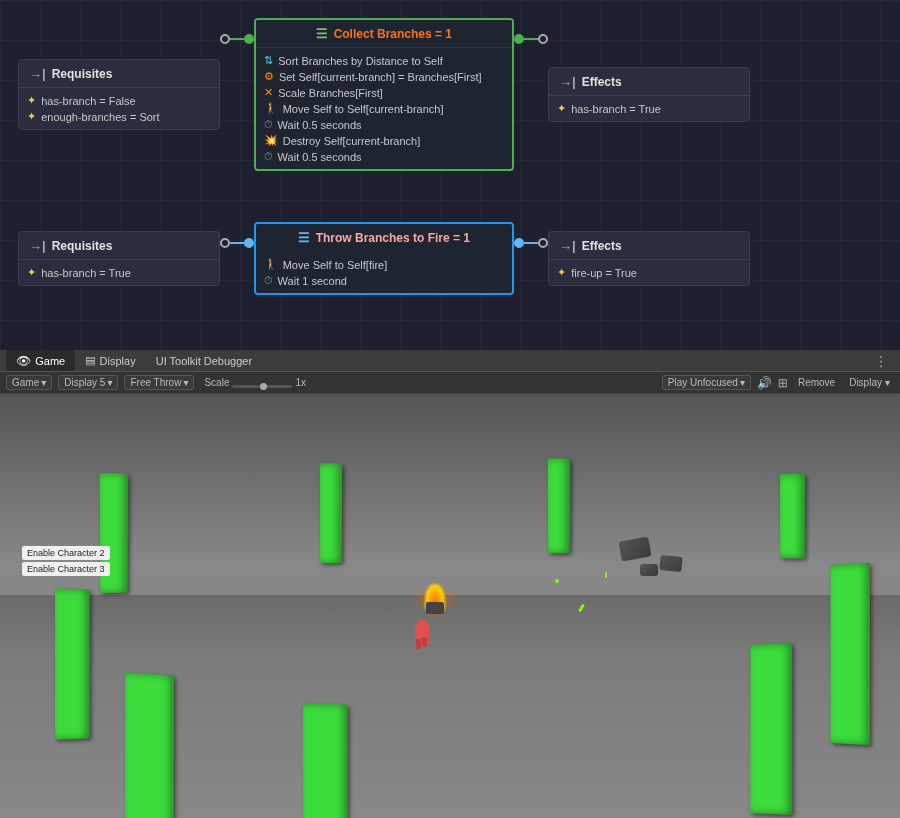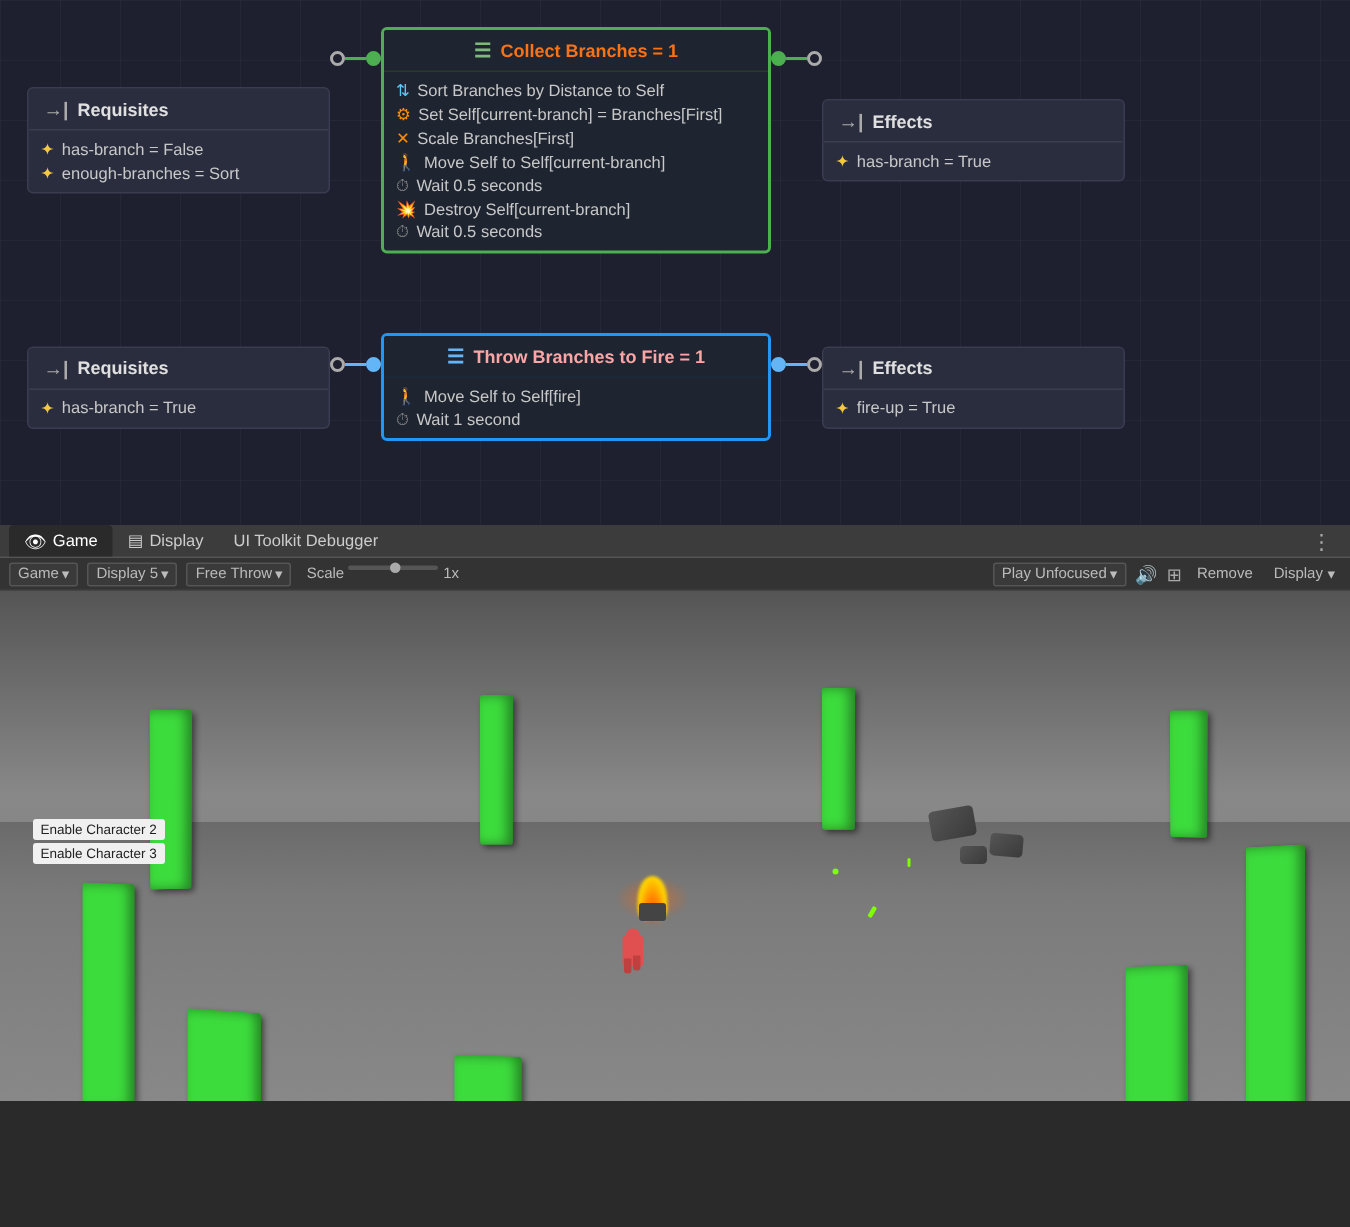--- a/index.html
+++ b/index.html
@@ -205,21 +205,21 @@
       align-items: center;
       padding: 0 6px;
       gap: 6px;
       border-bottom: 1px solid #444;
     }
 
     .options-item {
       font-size: 10px;
       color: #bbb;
       display: flex;
-      align-items: flex-start;
+      align-items: flex-end;
       gap: 3px;
       padding: 1px 4px;
       cursor: pointer;
     }
     .options-dropdown {
       display: flex;
       align-items: center;
       gap: 2px;
       background: #3a3a3a;
       border: 1px solid #555;
@@ -253,21 +253,21 @@
     }
     .options-icon {
       font-size: 12px;
       color: #aaa;
       cursor: pointer;
     }
 
     
     #game-viewport {
       width: 900px;
-      height: 340px;
+      height: 424px;
       position: relative;
       overflow: hidden;
     }
 
     
     #scene-bg {
       width: 100%;
       height: 100%;
       background: linear-gradient(to bottom, #555 0%, #888 40%, #777 100%);
       position: absolute;

